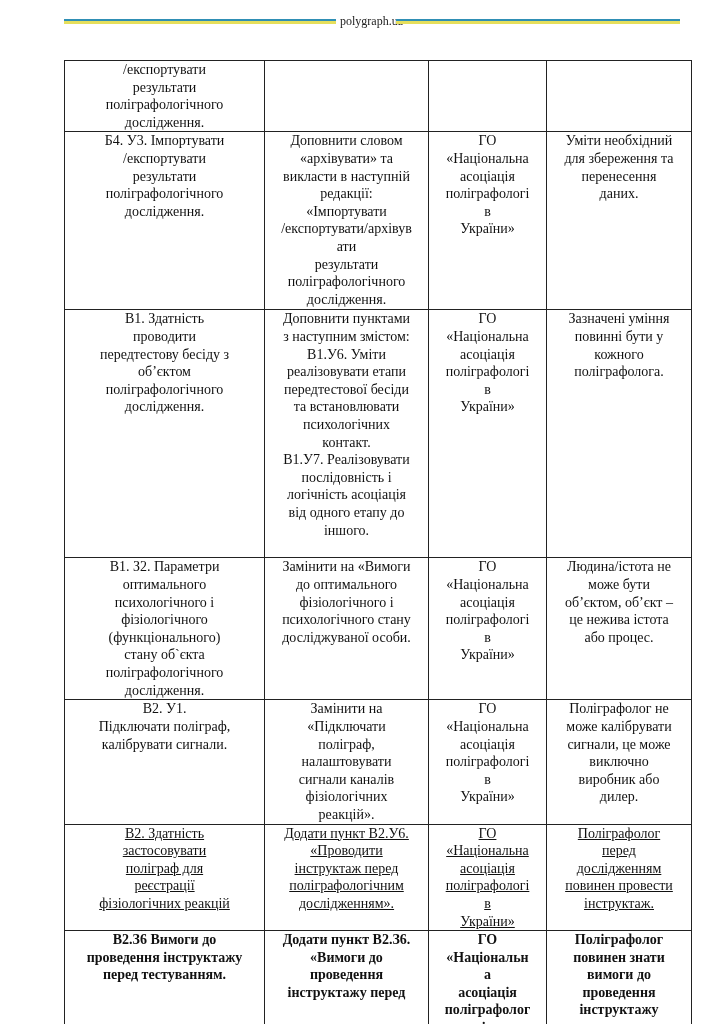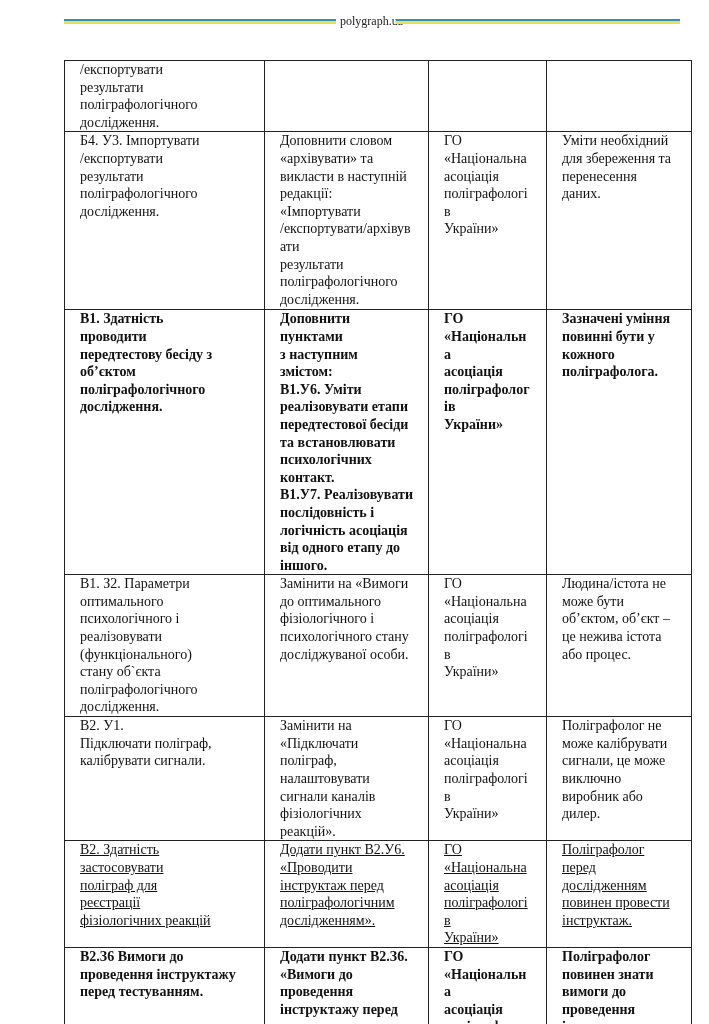--- a/index.html
+++ b/index.html
@@ -8,21 +8,21 @@
     .header { position: absolute; top: 14px; left: 64px; width: 616px; height: 14px; }
     .stripe { position: absolute; top: 5px; height: 5px; }
     .stripe .blue { height: 2px; background: #2f8fb5; }
     .stripe .yellow { height: 3px; background: #e6df5c; }
     .stripe.left { left: 0; width: 272px; }
     .stripe.right { left: 332px; width: 284px; }
     .site { position: absolute; left: 276px; top: 0; width: 56px; text-align: center;
       font-size: 12px; color: #222; line-height: 14px; }
     table.doc { position: absolute; top: 60px; left: 64px; width: 627px; border-collapse: collapse;
       table-layout: fixed; font-size: 14px; line-height: 17.6px; }
-    table.doc td { border: 1px solid #222; vertical-align: top; padding: 0 15px; word-wrap: break-word; white-space: pre-line; }
+    table.doc td { border: 1px solid #222; vertical-align: top; padding: 0 15px; word-wrap: break-word; white-space: pre-line; text-align: center; }
     col.c1 { width: 200px; } col.c2 { width: 164px; } col.c3 { width: 118px; } col.c4 { width: 145px; }
   </style>
 </head>
 <body>
 
 <div class="header">
   <div class="stripe left">
       <div class="blue"></div>
       <div class="yellow"></div>
     </div>
@@ -68,21 +68,21 @@
 дослідження.</td>
         <td>ГО
 «Національна
 асоціація
 поліграфологів
 України»</td>
         <td>Уміти необхідний
 для збереження та
 перенесення даних.</td>
       </tr>
-      <tr style="height: 248px; font-weight: bold;">
+      <tr style="height: 248px;">
         <td>В1. Здатність
 проводити
 передтестову бесіду з
 об’єктом
 поліграфологічного
 дослідження.</td>
         <td>Доповнити пунктами
 з наступним змістом:
 В1.У6. Уміти
 реалізовувати етапи
@@ -102,21 +102,21 @@
 України»</td>
         <td>Зазначені уміння
 повинні бути у
 кожного
 поліграфолога.</td>
       </tr>
       <tr style="height: 142px;">
         <td>В1. З2. Параметри
 оптимального
 психологічного і
-реалізовувати
+фізіологічного
 (функціонального)
 стану об`єкта
 поліграфологічного
 дослідження.</td>
         <td>Замінити на «Вимоги
 до оптимального
 фізіологічного і
 психологічного стану
 досліджуваної особи.</td>
         <td>ГО

